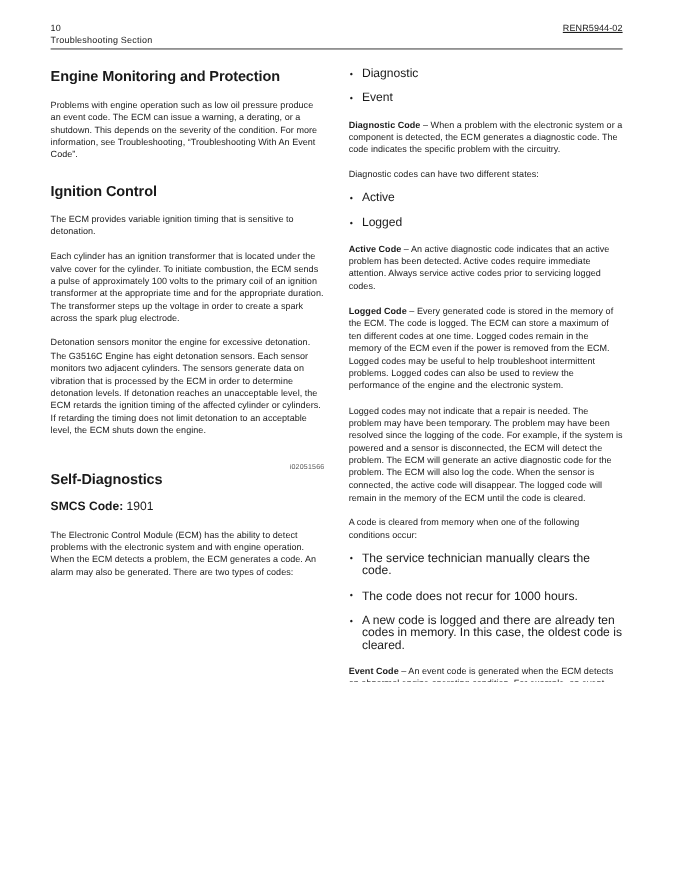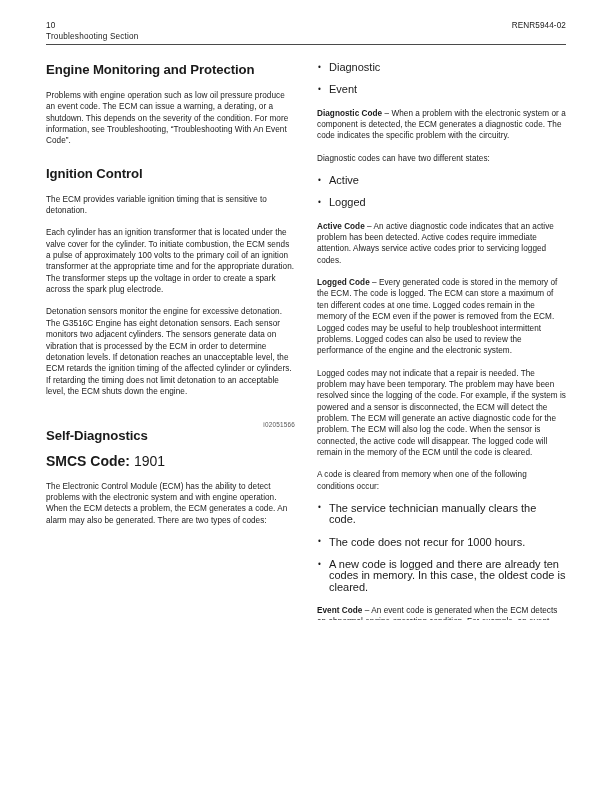--- a/index.html
+++ b/index.html
@@ -27,21 +27,21 @@
   }
   .header-row {
     display: flex;
     justify-content: space-between;
     align-items: baseline;
     font-size: 8.2px;
     line-height: 11.4px;
     letter-spacing: 0.1px;
   }
   .header-page-number { font-size: 8.2px; }
-  .header-doc-id { font-size: 8.2px; }
+  .header-doc-id { font-size: 8.2px; text-decoration: underline; }
   .header-section {
     font-size: 8.2px;
     line-height: 11.4px;
     letter-spacing: 0.2px;
   }
   .header-rule {
     margin-top: 1px;
     border-bottom: 1px solid #4a4a4a;
     width: 100%;
   }
@@ -72,21 +72,21 @@
 
   p.block {
     font-size: 8.2px;
     line-height: 11.35px;
     margin: 0 0 11px 0;
     text-align: left;
     letter-spacing: 0.04px;
   }
 
   .smcs {
-    font-size: 14px;
+    font-size: 11px;
     line-height: 11.35px;
     margin: 0 0 13px 0;
   }
   .smcs b { font-weight: bold; }
 
   ul.bullets {
     list-style: none;
     margin: 0 0 11px 0;
     padding: 0;
   }

